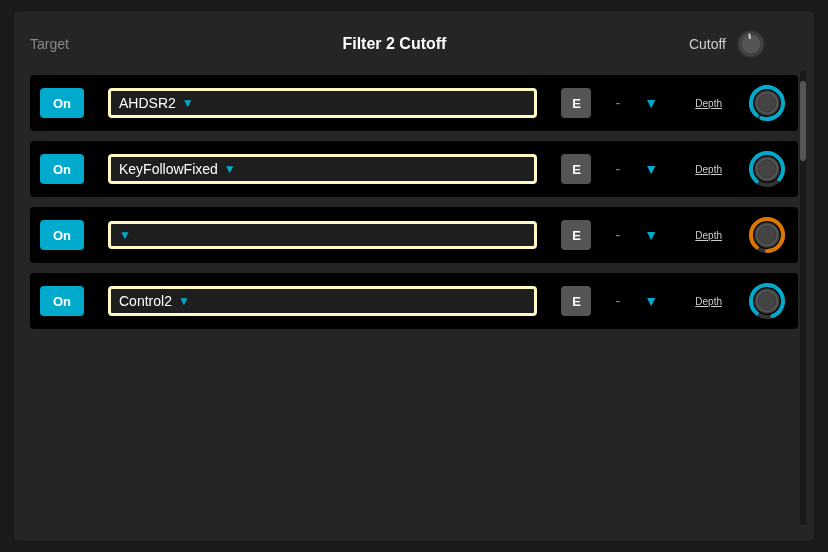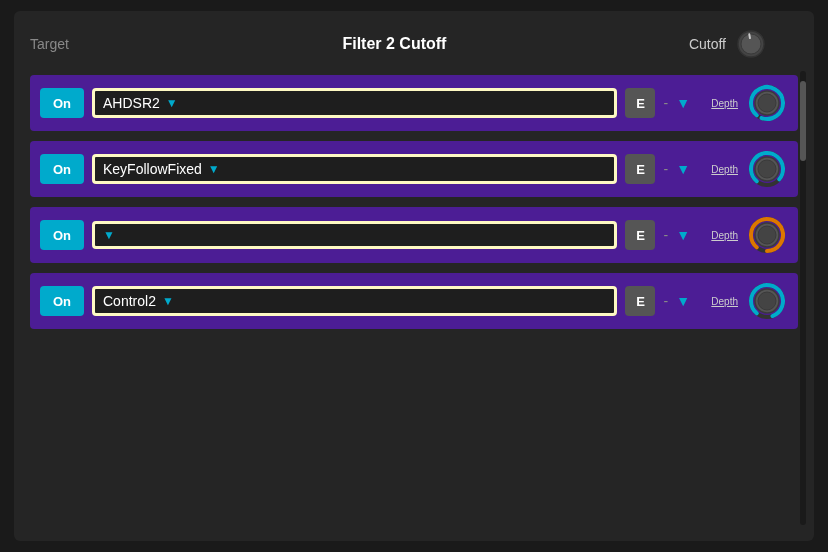--- a/index.html
+++ b/index.html
@@ -98,24 +98,24 @@
       position: absolute;
       top: 10px;
     }
 
     
     .mod-row {
       display: flex;
       align-items: center;
       margin-bottom: 10px;
       height: 56px;
-      background: #4c1d95;
+      background: #000000;
       border-radius: 4px;
       padding: 0 10px;
-      gap: 8px;
+      gap: 24px;
     }
 
     .on-btn {
       background: #00aacc;
       border: none;
       color: #ffffff;
       font-size: 13px;
       font-weight: bold;
       border-radius: 4px;
       width: 44px;

